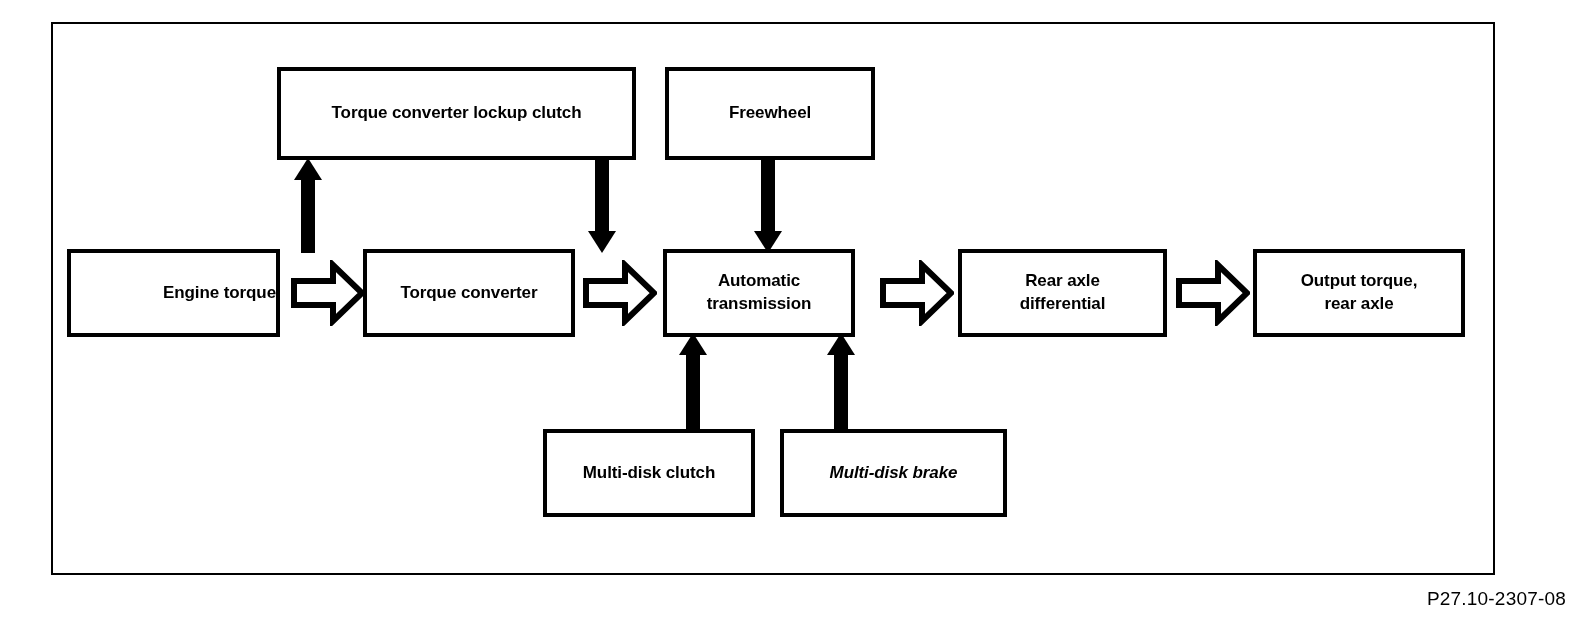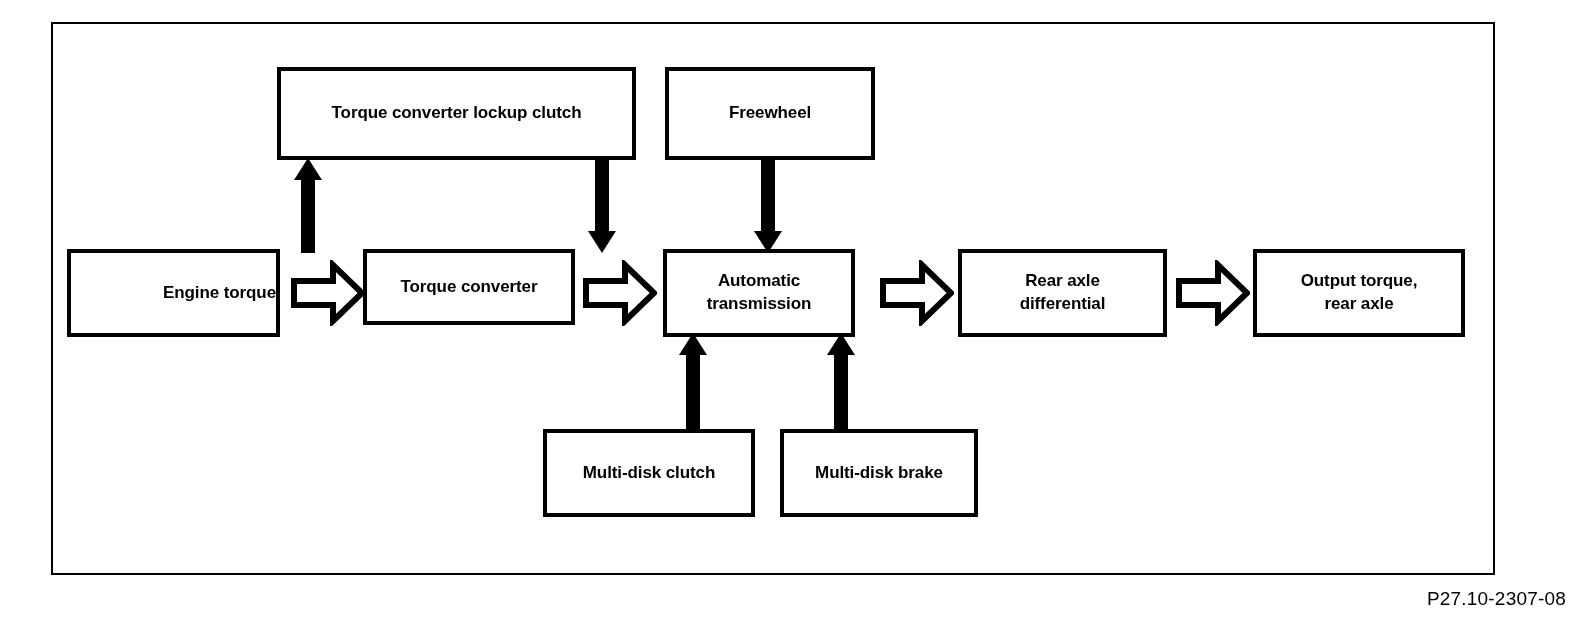--- a/index.html
+++ b/index.html
@@ -56,27 +56,27 @@
     color: #000000;
     letter-spacing: -0.1px;
     white-space: pre-line;
   }
 
   
   #node-lockup-clutch { left: 277px; top: 67px;  width: 359px; height: 93px; }
   #node-freewheel     { left: 665px; top: 67px;  width: 210px; height: 93px; }
 
   #node-engine-torque         { left: 67px;   top: 249px; width: 213px; height: 88px; justify-content: flex-end; }
-  #node-torque-converter      { left: 363px;  top: 249px; width: 212px; height: 76px; }
+  #node-torque-converter      { left: 363px;  top: 249px; width: 212px; height: 88px; }
   #node-automatic-transmission{ left: 663px;  top: 249px; width: 192px; height: 88px; }
   #node-rear-axle-differential{ left: 958px;  top: 249px; width: 209px; height: 88px; }
   #node-output-torque         { left: 1253px; top: 249px; width: 212px; height: 88px; }
 
   #node-multi-disk-clutch { left: 543px; top: 429px; width: 212px; height: 88px; }
-  #node-multi-disk-brake  { left: 780px; top: 429px; width: 198px; height: 88px; }
+  #node-multi-disk-brake  { left: 780px; top: 429px; width: 227px; height: 88px; font-style: italic; }
 
   
   .varrow {
     position: absolute;
     z-index: 4;
   }
   .varrow .shaft {
     position: absolute;
     left: 50%;
     transform: translateX(-50%);

